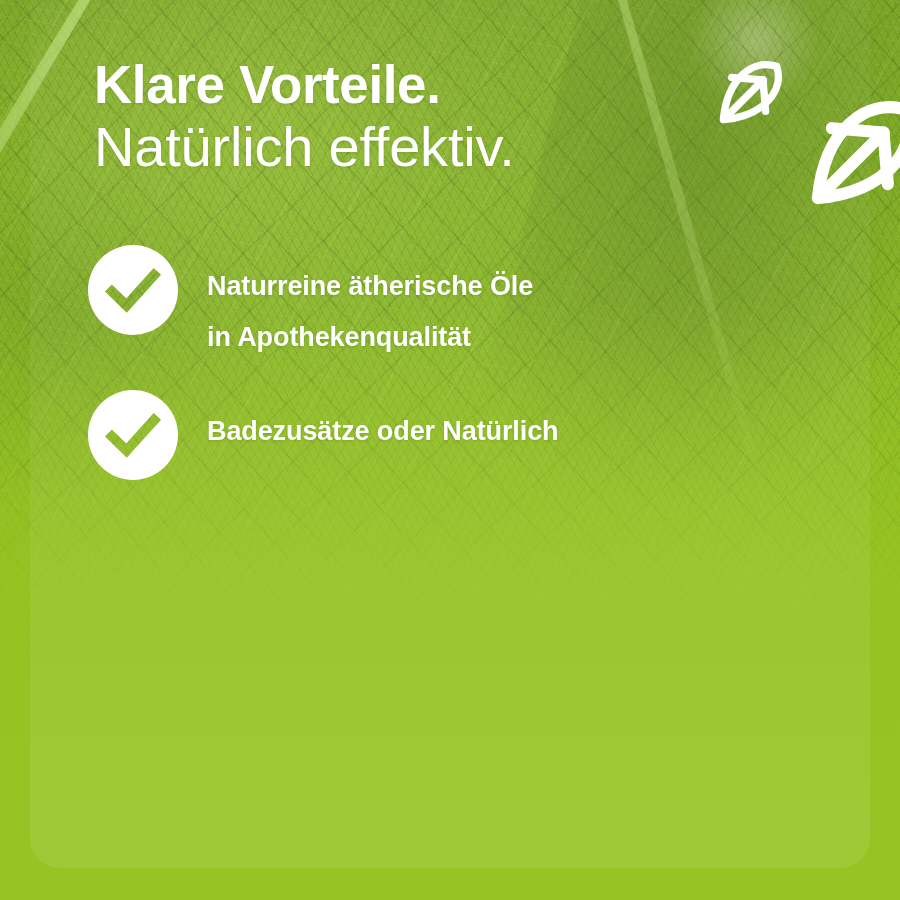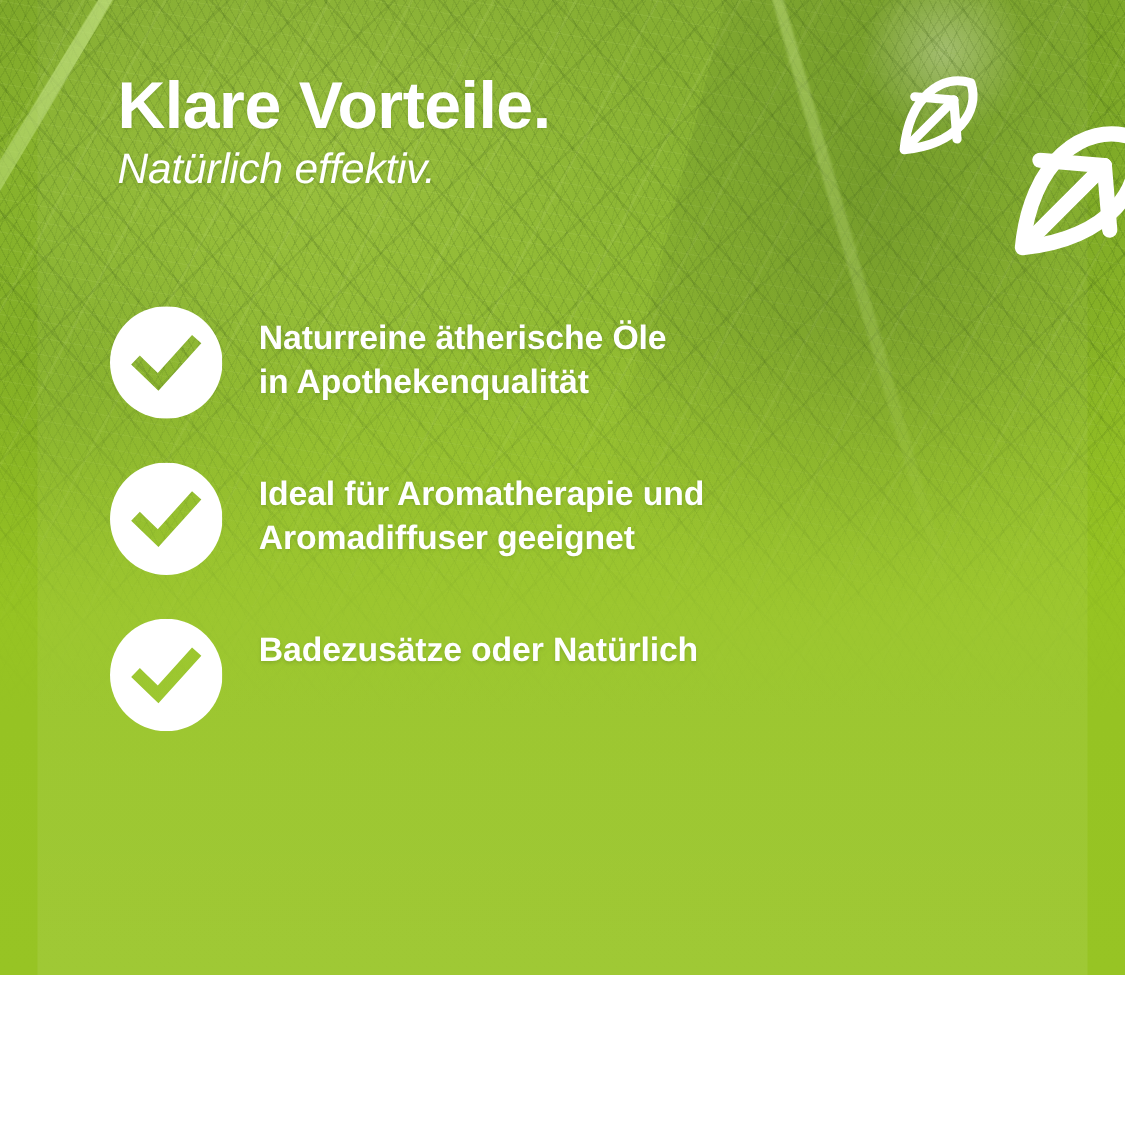--- a/index.html
+++ b/index.html
@@ -6,21 +6,21 @@
 
   html, body {
     width:900px; height:900px;
     font-family:"Liberation Sans", sans-serif;
     overflow:hidden;
   }
 
   
   #stage {
     position:relative;
-    width:900px; height:780px;
+    width:900px; height:900px;
     background:#93c01f;
     overflow:hidden;
   }
 
   
   .photo {
     position:absolute; inset:0;
     background:
       
       radial-gradient(circle 92px at 755px 42px, rgba(226,238,196,0.55), rgba(226,238,196,0) 72%),
@@ -118,25 +118,24 @@
     text-shadow:0 1px 3px rgba(40,70,10,0.18);
   }
   .headline .l1 {
     display:block;
     font-size:53px;
     font-weight:700;
     letter-spacing:-0.4px;
   }
   .headline .l2 {
     display:block;
-    font-size:34px;
+    font-size:56px;
     font-weight:300;
     letter-spacing:-0.2px;
     margin-top:6px;
-    font-style:italic;
   }
 
   
   .benefits { position:absolute; left:88px; top:245px; width:760px; }
 
   .benefit {
     position:relative;
     display:flex;
     align-items:flex-start;
     margin-bottom:35px;
@@ -155,21 +154,21 @@
     flex:1 1 auto;
     margin-left:29px;
     padding-top:8px;
     color:#ffffff;
     font-size:27px;
     font-weight:700;
     line-height:1.30;
     letter-spacing:-0.1px;
     text-shadow:0 1px 3px rgba(40,70,10,0.18);
   }
-  .benefit-text .ln { display:block; }
+  .benefit-text .ln { display:block;margin-top:16px; }
 </style>
 </head>
 <body>
 
 <div id="stage">
 
   <div class="photo">
     <div class="veins-fine"></div>
     <div class="veins-mid"></div>
     <div class="dark-panel"></div>
@@ -225,38 +224,20 @@
           </defs>
           <rect width="90" height="90" fill="#ffffff" mask="url(#ckm1)"></rect>
         </svg>
       </div>
       <div class="benefit-text">
         <span class="ln">Naturreine ätherische Öle</span>
         <span class="ln">in Apothekenqualität</span>
       </div>
     </div>
 
-    <div class="benefit">
-      <div class="check-badge">
-        <svg viewBox="0 0 90 90">
-          <defs>
-            <mask id="ckm2">
-              <rect width="90" height="90" fill="black"></rect>
-              <circle cx="45" cy="45" r="45" fill="white"></circle>
-              <path d="M24 46.5 L38.5 60.5 L66 30" stroke="black" stroke-width="10" stroke-linecap="square" stroke-linejoin="miter" fill="none"></path>
-            </mask>
-          </defs>
-          <rect width="90" height="90" fill="#ffffff" mask="url(#ckm2)"></rect>
-        </svg>
-      </div>
-      <div class="benefit-text">
-        <span class="ln">Ideal für Aromatherapie und</span>
-        <span class="ln">Aromadiffuser geeignet</span>
-      </div>
-    </div>
 
 
     <div class="benefit">
       <div class="check-badge">
         <svg viewBox="0 0 90 90">
           <defs>
             <mask id="ckm4">
               <rect width="90" height="90" fill="black"></rect>
               <circle cx="45" cy="45" r="45" fill="white"></circle>
               <path d="M24 46.5 L38.5 60.5 L66 30" stroke="black" stroke-width="10" stroke-linecap="square" stroke-linejoin="miter" fill="none"></path>

